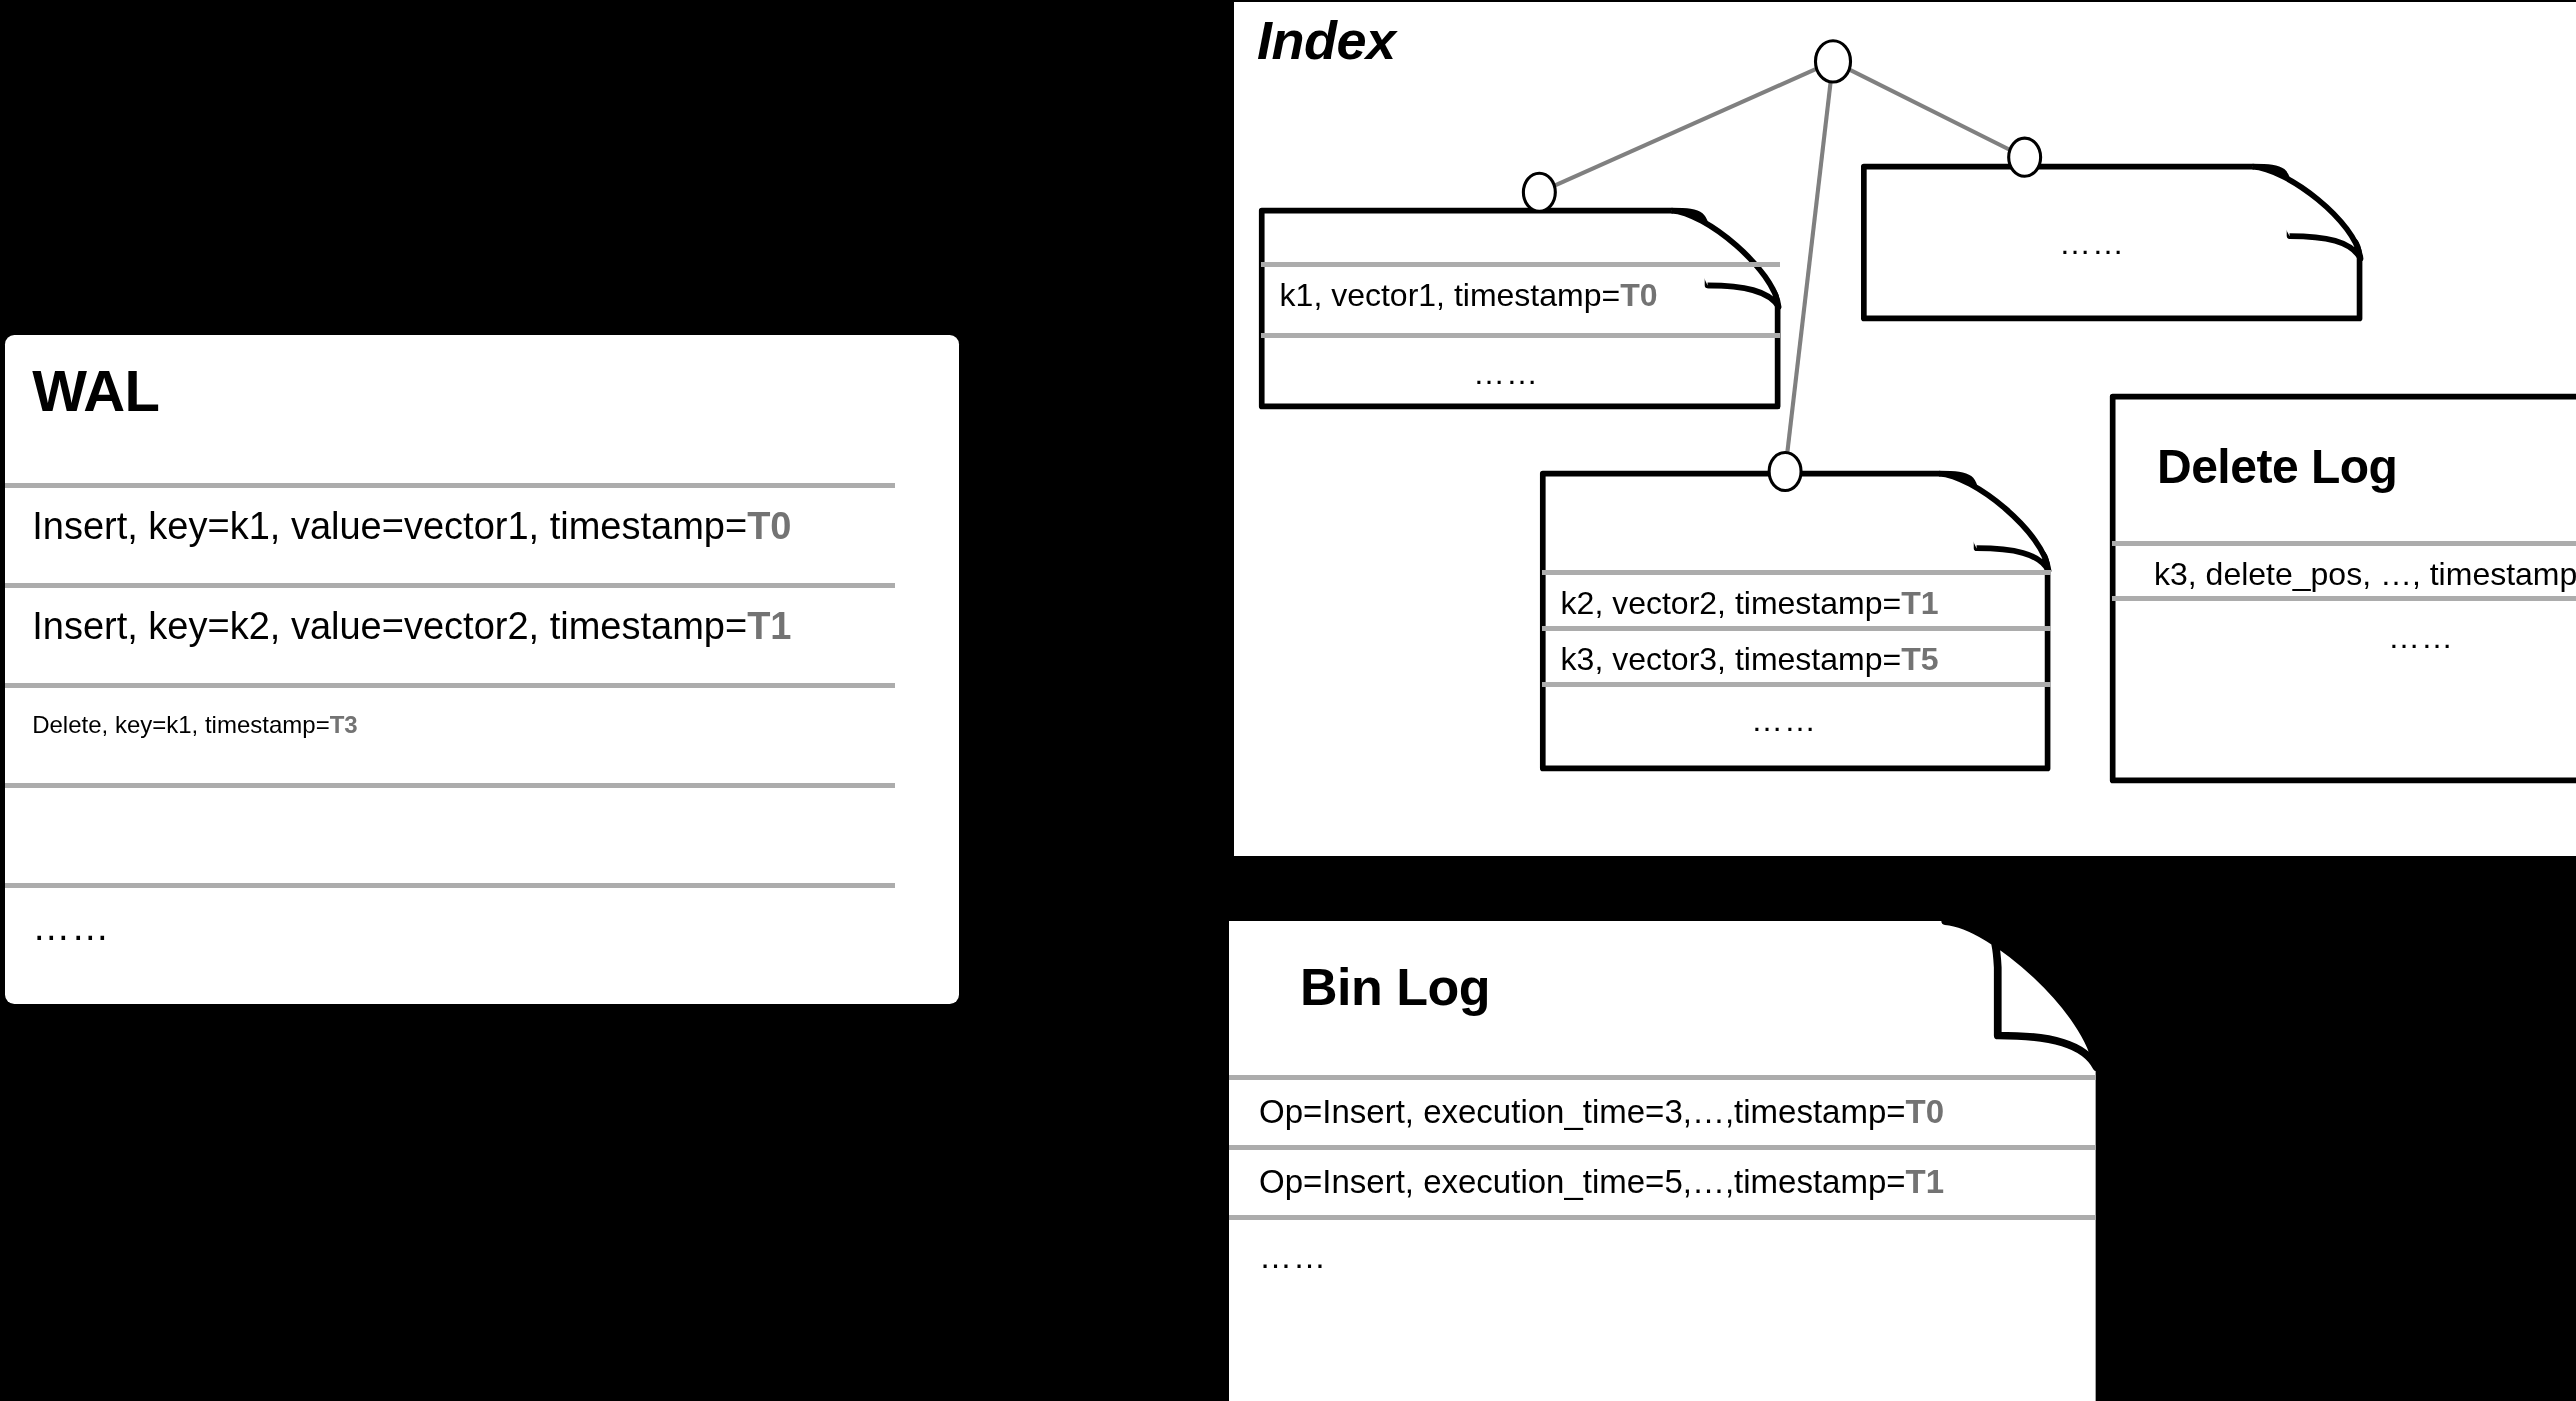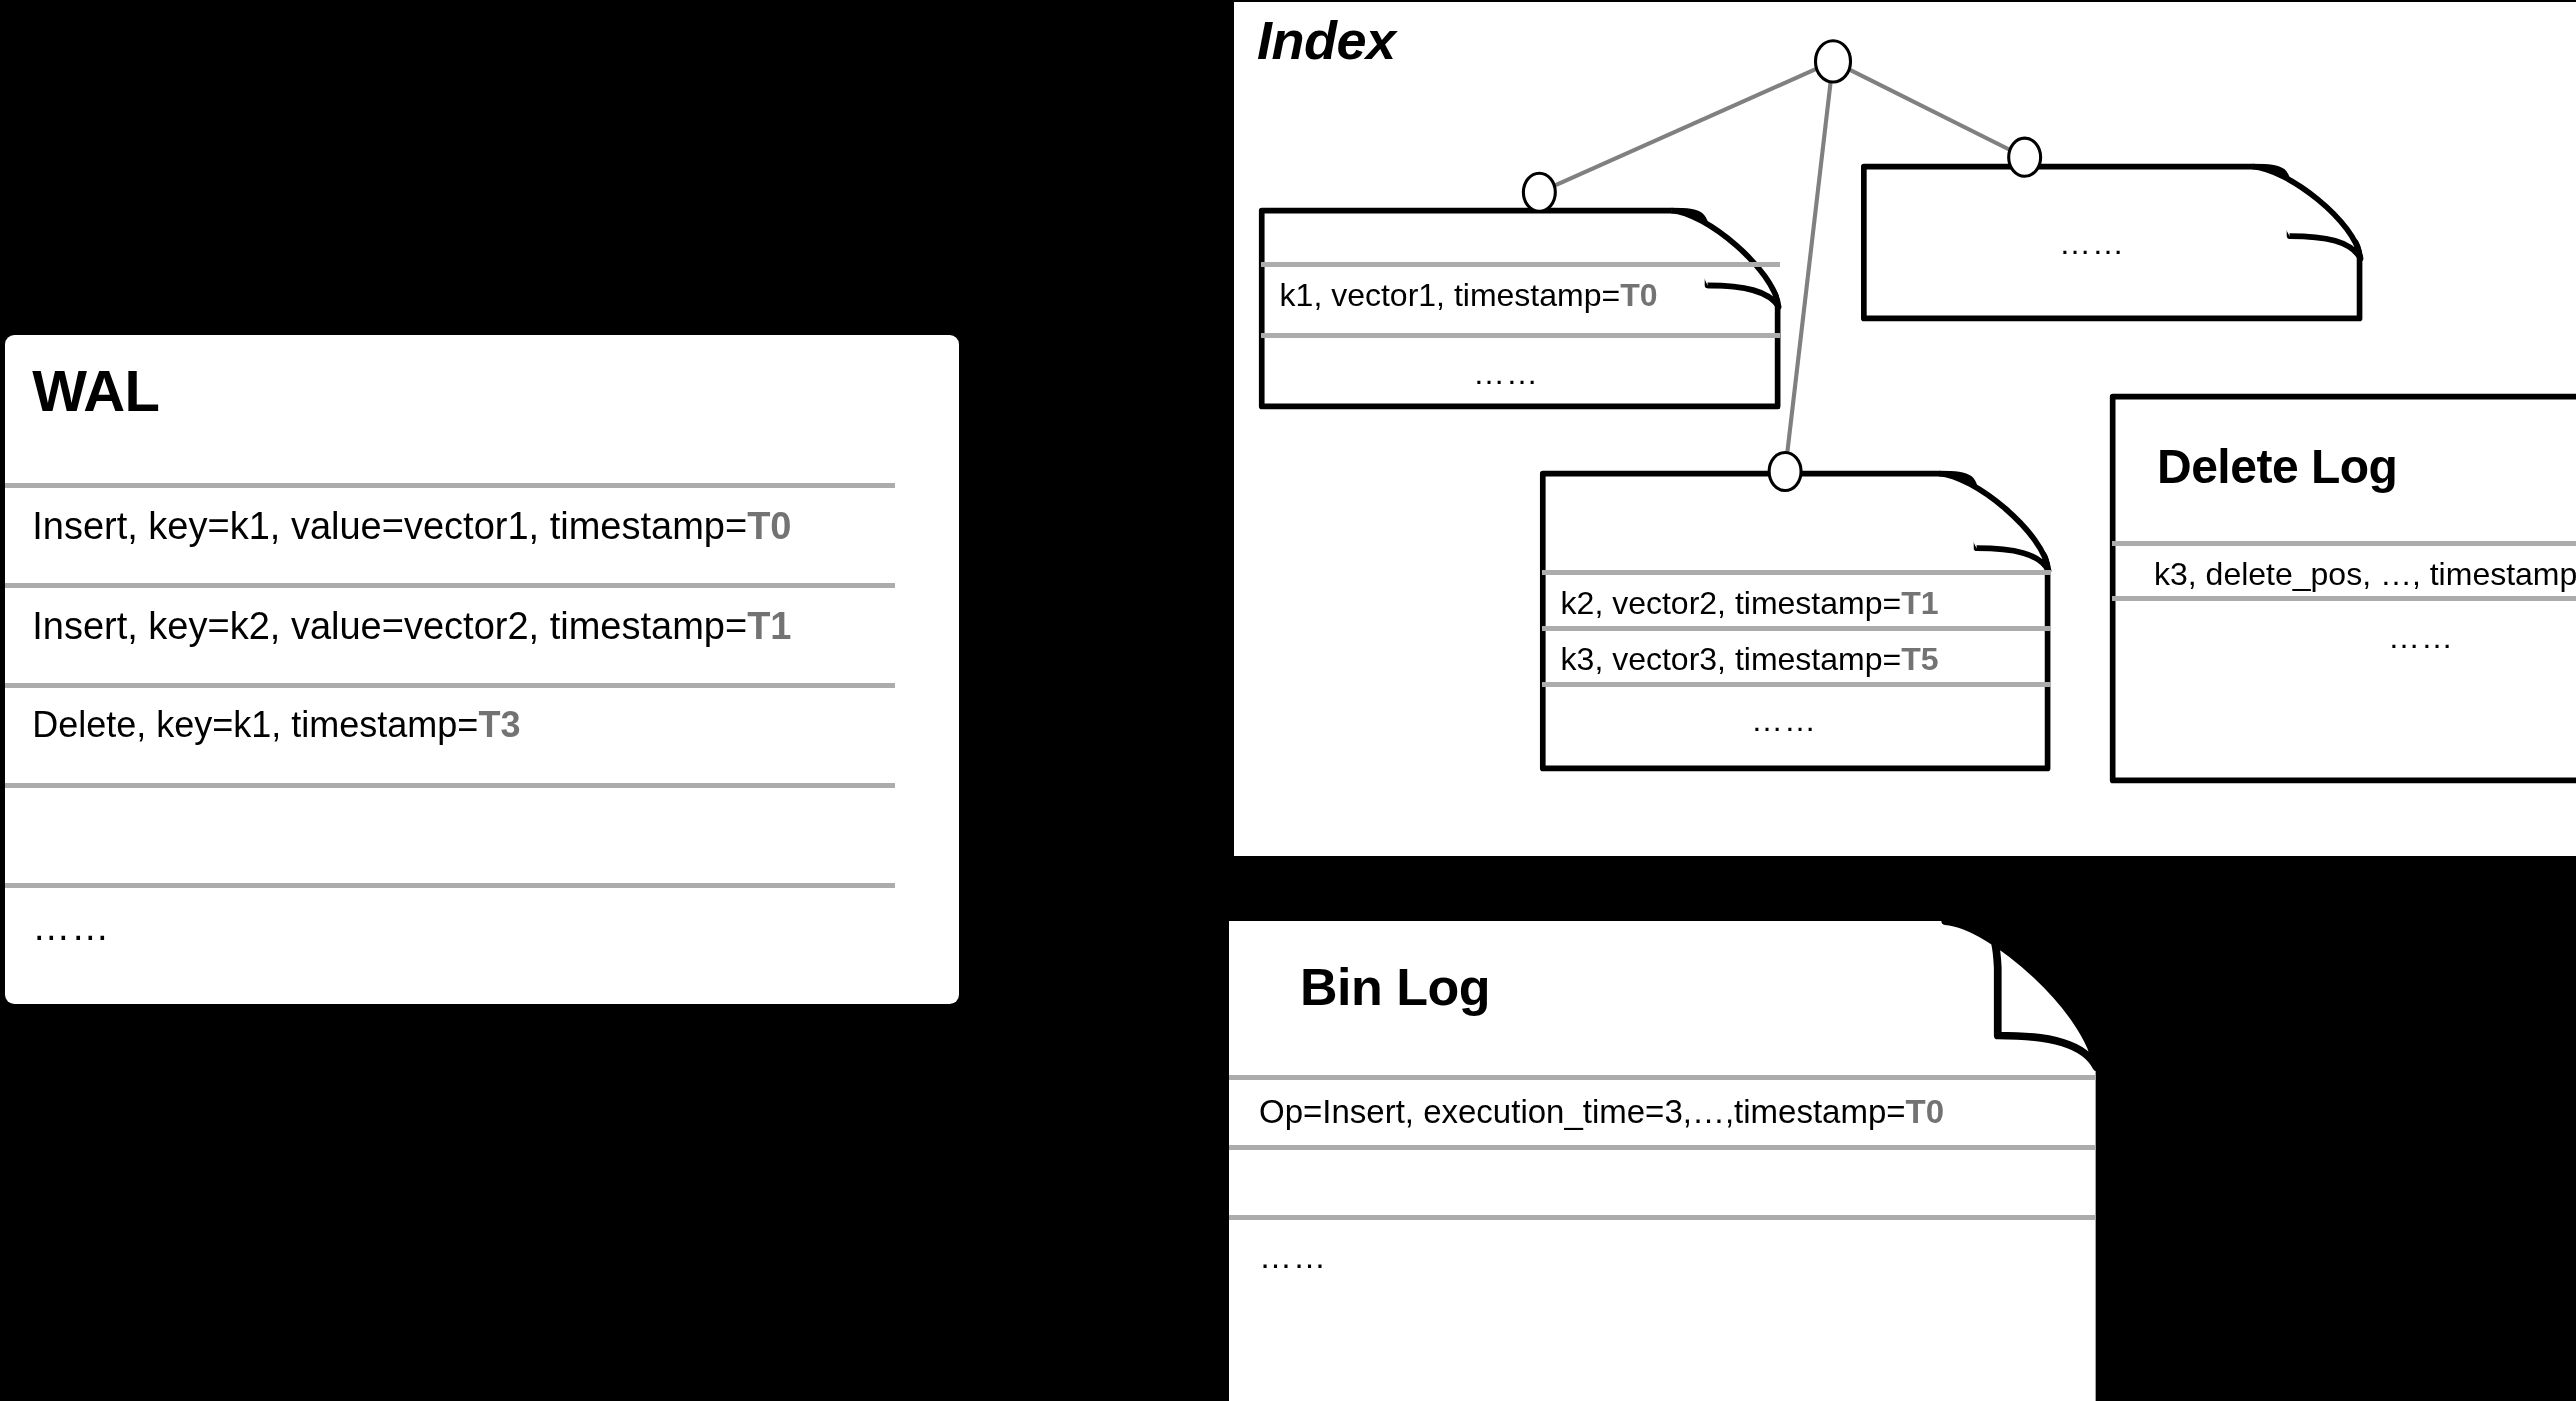--- a/index.html
+++ b/index.html
@@ -48,21 +48,21 @@
     <div class="row-text" style="left:27px;top:172px;font-size:38px;line-height:38px;">
       <span>Insert, key=k1, value=vector1, timestamp=</span><span class="ts">T0</span>
     </div>
 
     <div class="divider" style="left:0px;top:248px;width:890px;height:4.6px;"></div>
     <div class="row-text" style="left:27px;top:272px;font-size:38px;line-height:38px;">
       <span>Insert, key=k2, value=vector2, timestamp=</span><span class="ts">T1</span>
     </div>
 
     <div class="divider" style="left:0px;top:348px;width:890px;height:4.6px;"></div>
-    <div class="row-text" style="left:27px;top:371px;font-size:36px;line-height:38px;">
+    <div class="row-text" style="left:27px;top:371px;font-size:24px;line-height:38px;">
       <span>Delete, key=k1, timestamp=</span><span class="ts">T3</span>
     </div>
 
     <div class="divider" style="left:0px;top:448px;width:890px;height:4.6px;"></div>
 
     <div class="divider" style="left:0px;top:548px;width:890px;height:4.6px;"></div>
     <div class="ellipsis" style="left:27px;top:573px;font-size:38px;line-height:38px;">……</div>
   </div>
 
   <div class="panel" style="left:1234px;top:1.5px;width:1583px;height:854px;">
@@ -141,18 +141,21 @@
     <svg width="997" height="482" viewBox="0 0 1935 935">
       <path d="M0,0 L1390,0 C1480,0 1488,16 1492,90 L1492,222 L1630,222 C1672,222 1680,250 1682,282 L1682,935 L0,935 Z" fill="#ffffff" stroke="none"></path>
       <path d="M1390,0 C1482,6 1672,178 1684,284 C1660,238 1596,222 1492,222 L1492,90 C1488,16 1480,0 1390,0 Z" fill="#ffffff" stroke="#000000" stroke-width="15" stroke-linejoin="round"></path>
     </svg>
     <div class="panel-title" style="left:32px;top:40px;font-size:52px;line-height:52px;margin-left:39px;">Bin Log</div>
     <div class="divider" style="left:0px;top:154px;width:867px;height:5.2px;"></div>
     <div class="row-text" style="left:30px;top:174px;font-size:33px;line-height:33px;">
       <span>Op=Insert, execution_time=3,…,timestamp=</span><span class="ts">T0</span>
     </div>
     <div class="divider" style="left:0px;top:224px;width:867px;height:5.2px;"></div>
+    <div class="row-text" style="left:30px;top:244px;font-size:33px;line-height:33px;">
+      <span>Op=Insert, execution_time=5,…,timestamp=</span><span class="ts">T1</span>
+    </div>
     <div class="divider" style="left:0px;top:294px;width:867px;height:5.2px;"></div>
     <div class="ellipsis" style="left:30px;top:319px;font-size:33px;line-height:33px;">……</div>
   </div>
 
 </div>
 
 
 </body></html>

